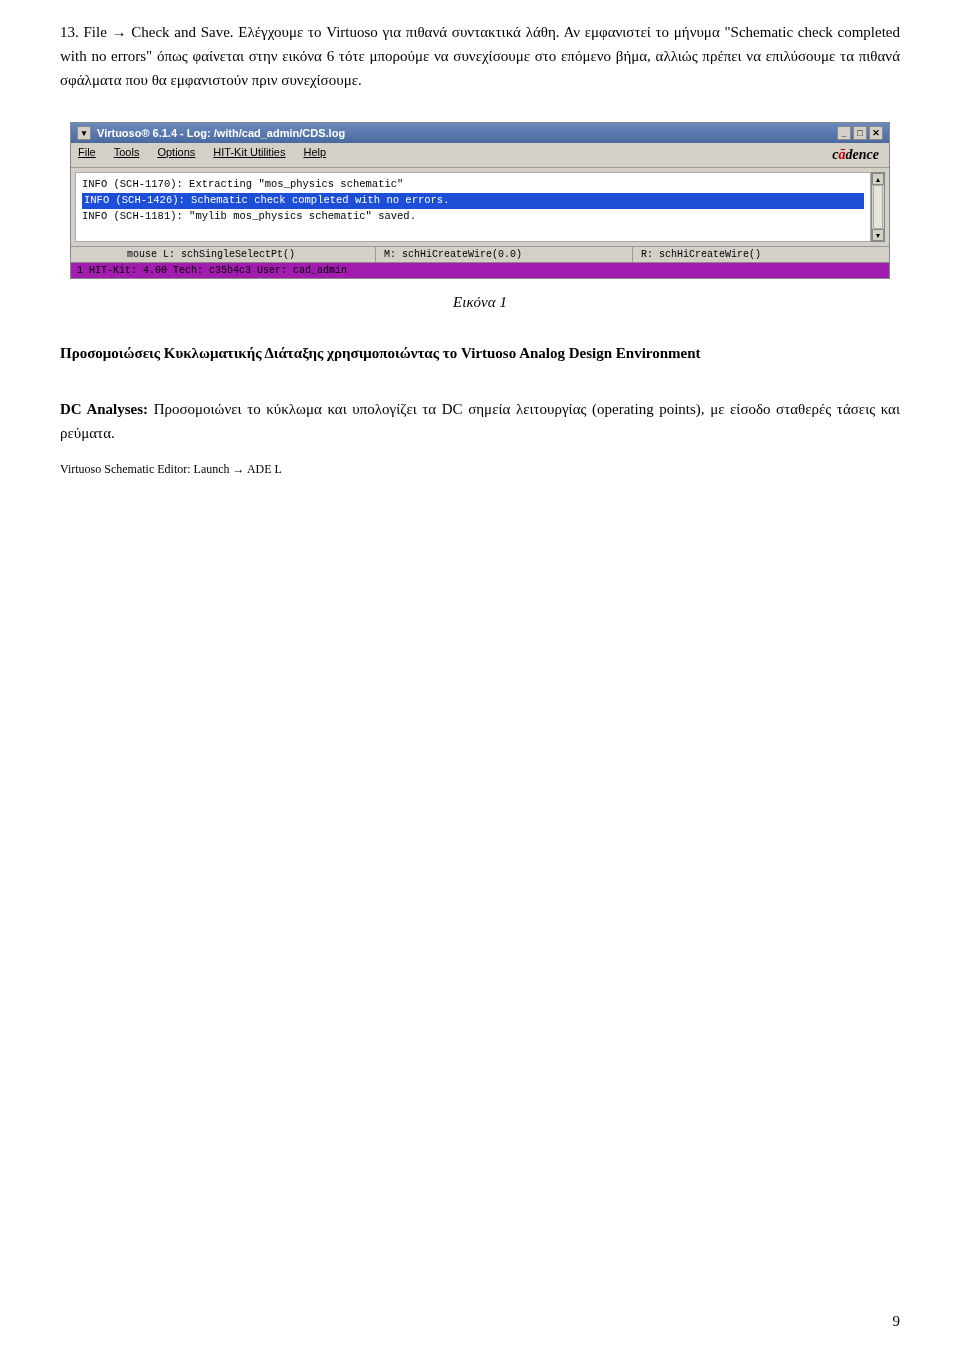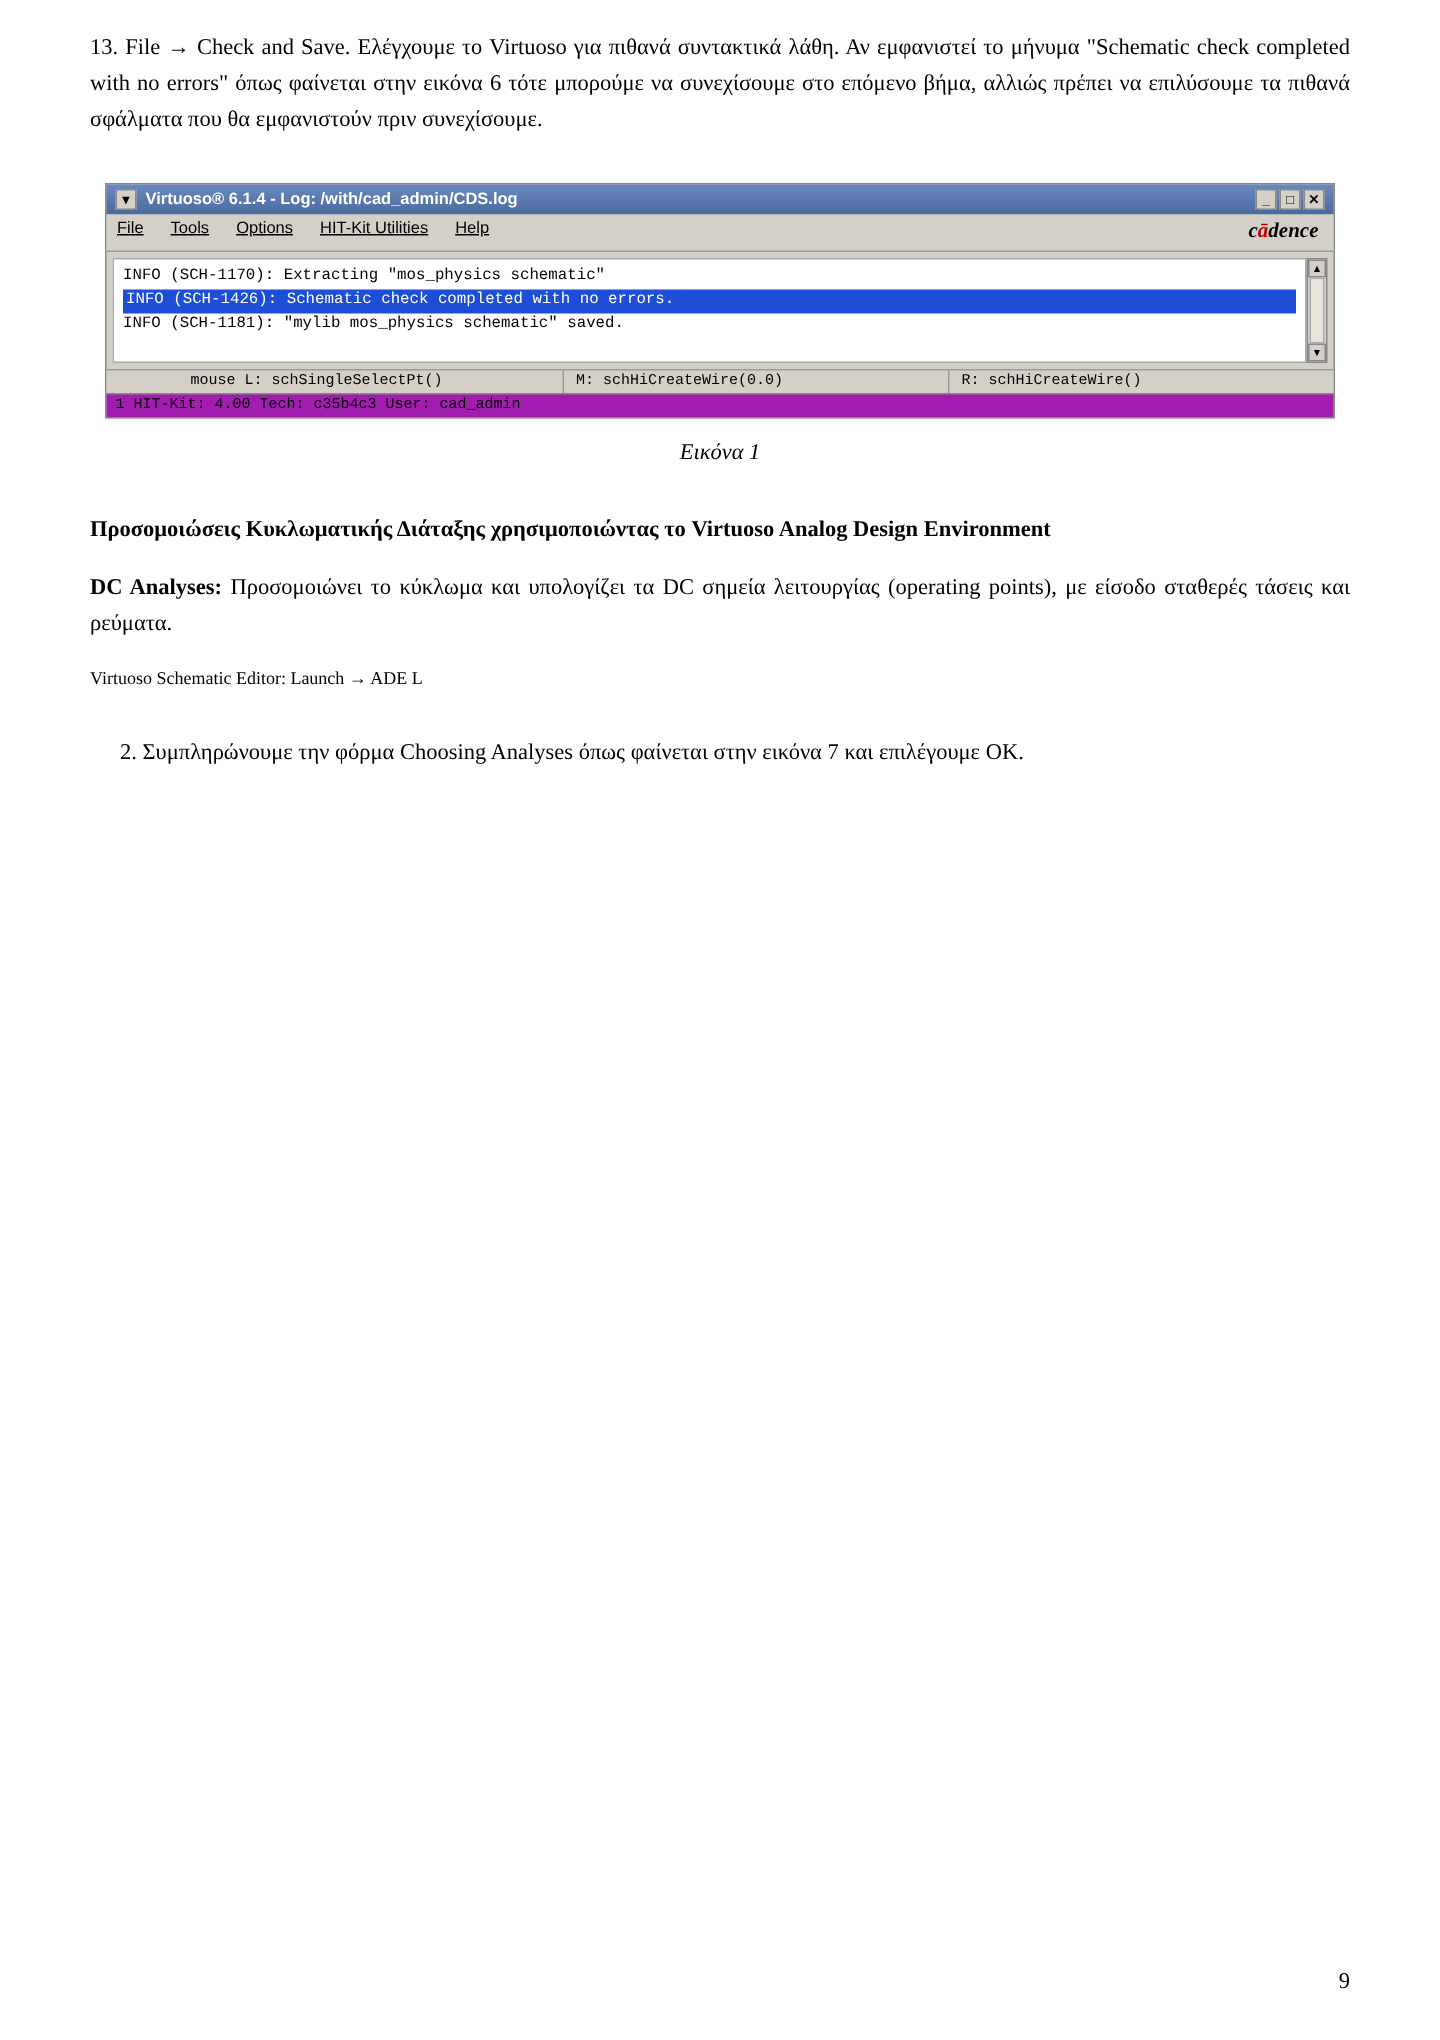--- a/index.html
+++ b/index.html
@@ -166,21 +166,21 @@
     .figure-caption {
       text-align: center;
       font-size: 15px;
       font-style: italic;
       margin: 15px 0 30px 0;
     }
 
     .section-heading {
       font-size: 15px;
       font-weight: bold;
-      margin-bottom: 15px;
+      margin-bottom: 32px;
       text-align: justify;
       line-height: 1.6;
     }
 
     .body-text {
       font-size: 15px;
       line-height: 1.6;
       text-align: justify;
       margin-bottom: 15px;
     }
@@ -273,20 +273,17 @@
 
   <div class="body-text">
     <span class="bold-text">DC Analyses:</span><span> Προσομοιώνει το κύκλωμα και υπολογίζει τα DC σημεία λειτουργίας (operating points), με είσοδο σταθερές τάσεις και ρεύματα.</span>
   </div>
 
   <div class="launch-line">
     <span>Virtuoso Schematic Editor:   Launch → ADE L</span>
   </div>
 
   <ol class="numbered-list" style="list-style:none; padding:0; margin:0 0 15px 20px;">
-    <li class="numbered-item" style="margin-top:8px;">
-      <span>2. </span><span>Συμπληρώνουμε την φόρμα Choosing Analyses όπως φαίνεται στην εικόνα 7 και επιλέγουμε ΟΚ.</span>
-    </li>
   </ol>
 
 </div>
 
 <div class="page-number">9</div>
 
 </body></html>

